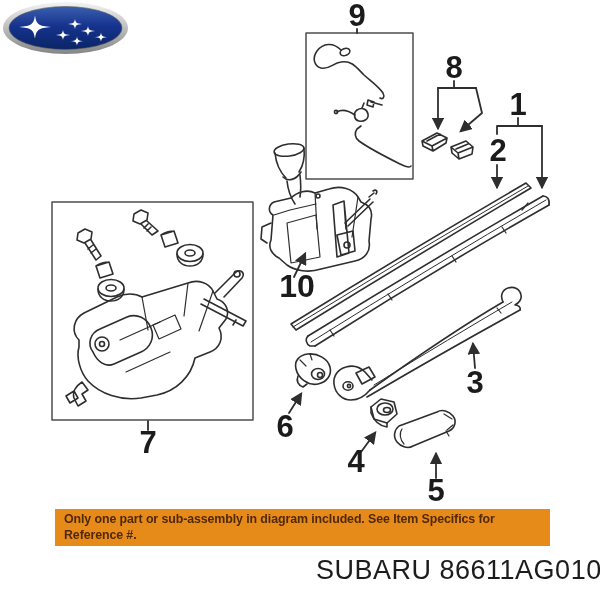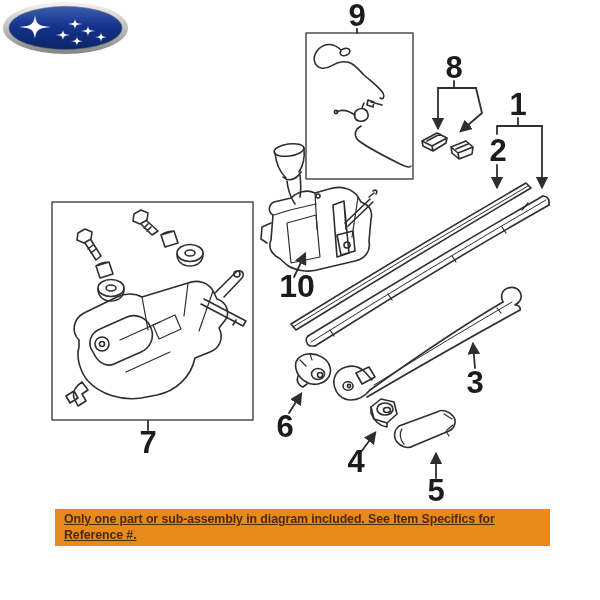--- a/index.html
+++ b/index.html
@@ -171,21 +171,21 @@
       <text class="callout" x="356" y="472" font-size="31">4</text>
       <text class="callout" x="436" y="501" font-size="31">5</text>
       <text class="callout" x="285" y="437" font-size="31">6</text>
       <text class="callout" x="148" y="453" font-size="31">7</text>
       <text class="callout" x="454" y="78" font-size="31">8</text>
       <text class="callout" x="357" y="26" font-size="31">9</text>
       <text class="callout" x="297" y="297" font-size="32">10</text>
     </g>
   </svg>
 
-  <div class="banner" style="background:#E68A19;text-decoration:underline;">
+  <div class="banner" style="background:#E68A19;">
     <div>Only one part or sub-assembly in diagram included. See Item Specifics for Reference #.</div>
   </div>
 
   <svg class="logo" width="130" height="56" viewBox="0 0 130 56">
     <ellipse cx="65.5" cy="28" rx="62.5" ry="26" fill="url(#rimGrad2)"></ellipse>
     <defs>
       <linearGradient id="rimGrad2" x1="0" y1="0" x2="0" y2="1">
         <stop offset="0" stop-color="#f4f4f4"></stop>
           <stop offset="0.5" stop-color="#bdbdbd"></stop>
           <stop offset="1" stop-color="#858585"></stop>
@@ -201,14 +201,15 @@
     <g fill="#ffffff">
       <use href="#star4" transform="translate(35,27) scale(1.6,1.15)"></use>
       <use href="#star4" transform="translate(75,24) scale(0.72,0.5)"></use>
       <use href="#star4" transform="translate(88,31) scale(0.72,0.5)"></use>
       <use href="#star4" transform="translate(101,37) scale(0.66,0.46)"></use>
       <use href="#star4" transform="translate(63,35) scale(0.72,0.5)"></use>
       <use href="#star4" transform="translate(77,41) scale(0.66,0.46)"></use>
     </g>
   </svg>
 
+  <div class="brand-text">SUBARU 86611AG010</div>
 
 </div>
 
 </body></html>

